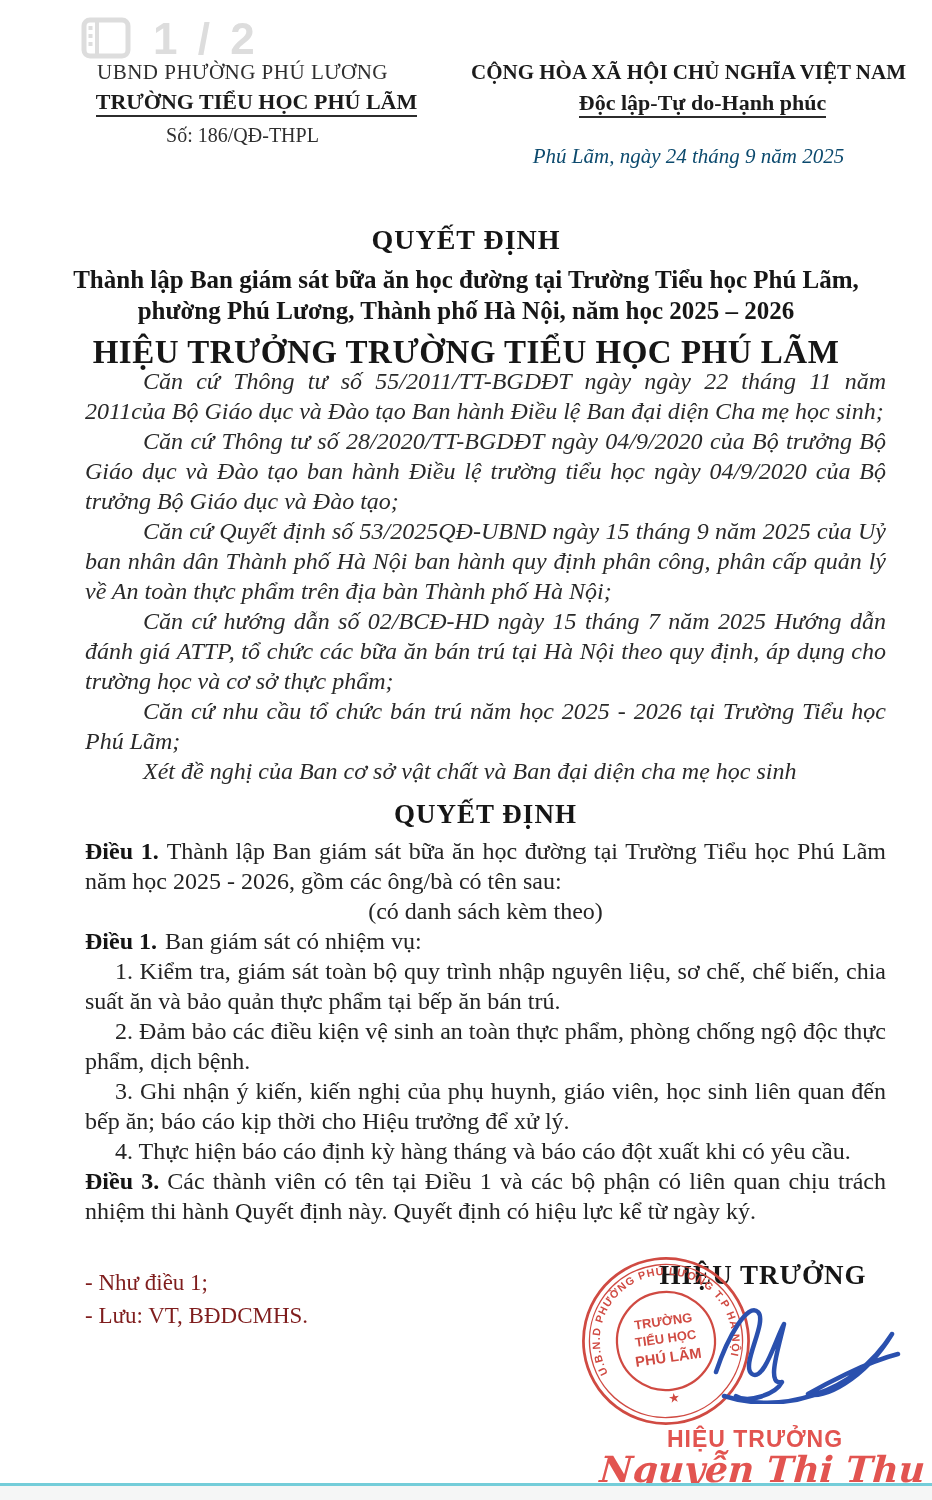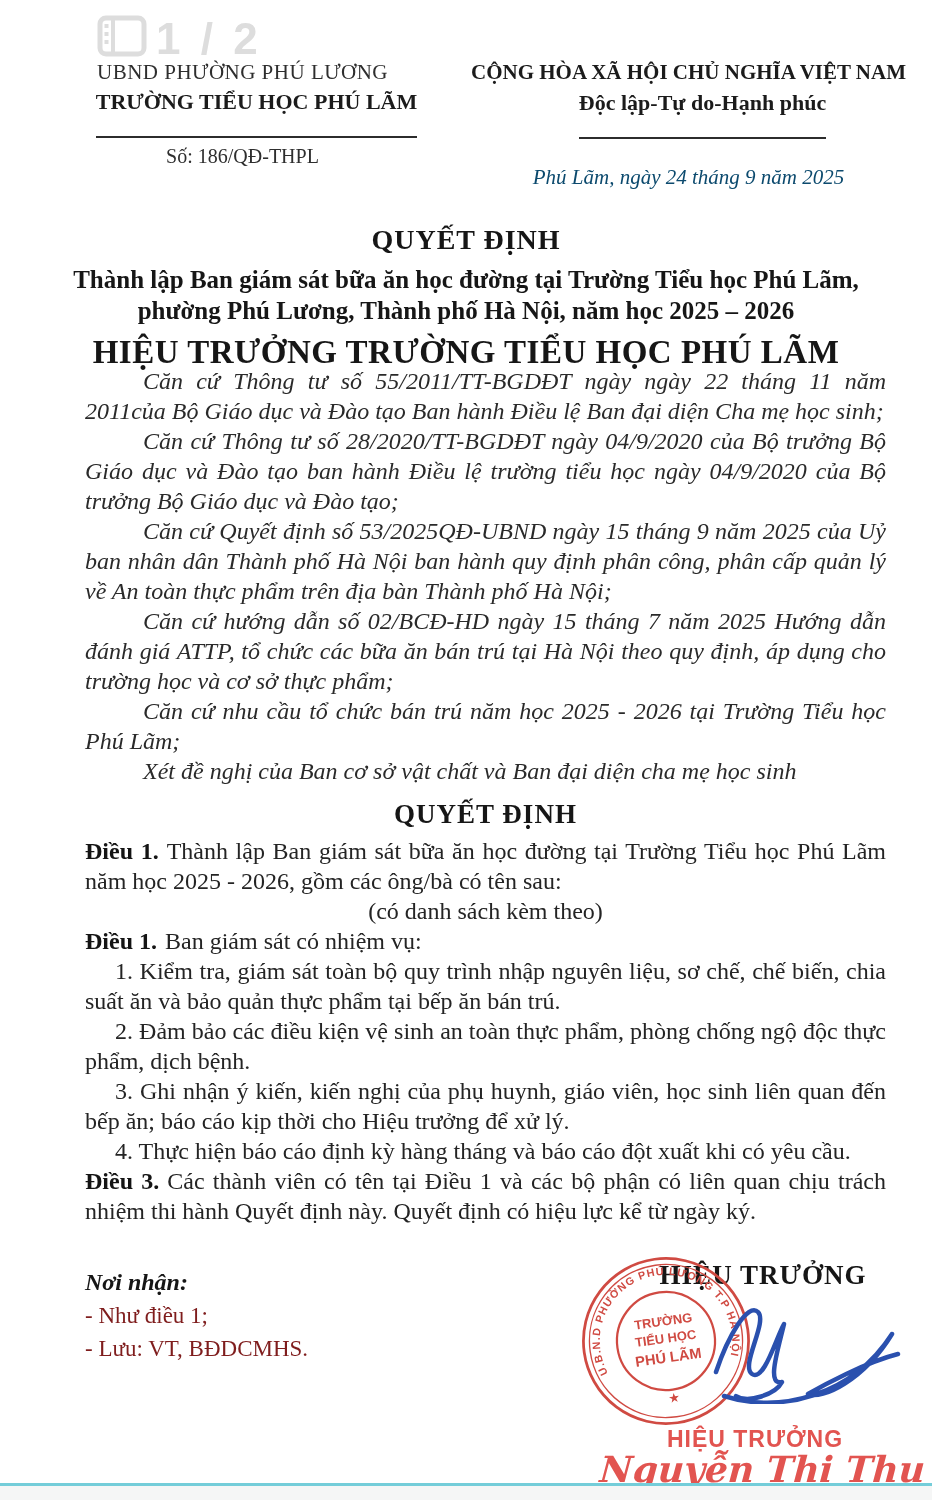--- a/index.html
+++ b/index.html
@@ -8,36 +8,36 @@
     position:relative;
     width:932px; height:1500px;
     background:#ffffff;
     font-family:"Liberation Serif", serif;
     color:#242424;
     overflow:hidden;
   }
 
   
   .page-indicator {
-    position:absolute; left:96px; top:14px;
-    display:flex; align-items:flex-start; gap:8px;
+    position:absolute; left:80px; top:14px;
+    display:flex; align-items:flex-end; gap:21px;
     color:#dedede;
   }
   .page-indicator .pi-label {
     font-family:"Liberation Sans", sans-serif;
     font-size:44px; font-weight:bold; color:#dddddd; letter-spacing:4px;
   }
 
   
   .header { position:absolute; top:60px; left:0; width:932px; display:flex; }
   .header-left { width:445px; text-align:center; padding-left:40px; }
   .header-right { width:487px; text-align:center; }
   .h-line1 { font-size:21px; letter-spacing:0.5px; color:#2e2e2e; }
   .h-line2 { font-size:22px; font-weight:bold; color:#1b1b1b; margin-top:4px; }
-  .h-underline { display:inline-block; border-bottom:2px solid #2c2c2c; padding-bottom:21px;margin-left:28px; }
+  .h-underline { display:inline-block; border-bottom:2px solid #2c2c2c; padding-bottom:0;margin-left:28px; }
   .h-line3 { font-size:20px; margin-top:7px; color:#2e2e2e; }
   .hr-line1 { font-size:21px; font-weight:bold; color:#1b1b1b; }
   .hr-line2 { font-size:22px; font-weight:bold; color:#1b1b1b; margin-top:5px; }
   .hr-date  { font-size:21px; font-style:italic; margin-top:26px; color:#0c4a6e; }
 
   
   .title-block { position:absolute; top:224px; left:66px; width:800px; text-align:center; }
   .doc-title { font-size:28px; font-weight:bold; letter-spacing:1px; color:#161616; }
   .doc-subtitle { font-size:25px; font-weight:bold; margin-top:8px; line-height:31px; color:#161616; }
   .issuer-heading {
@@ -137,21 +137,20 @@
 
     <p class="duty">1. Kiểm tra, giám sát toàn bộ quy trình nhập nguyên liệu, sơ chế, chế biến, chia suất ăn và bảo quản thực phẩm tại bếp ăn bán trú.</p>
     <p class="duty">2. Đảm bảo các điều kiện vệ sinh an toàn thực phẩm, phòng chống ngộ độc thực phẩm, dịch bệnh.</p>
     <p class="duty">3. Ghi nhận ý kiến, kiến nghị của phụ huynh, giáo viên, học sinh liên quan đến bếp ăn; báo cáo kịp thời cho Hiệu trưởng để xử lý.</p>
     <p class="duty">4. Thực hiện báo cáo định kỳ hàng tháng và báo cáo đột xuất khi có yêu cầu.</p>
 
     <p class="article"><b>Điều 3.</b><span>Các thành viên có tên tại Điều 1 và các bộ phận có liên quan chịu trách nhiệm thi hành Quyết định này. Quyết định có hiệu lực kể từ ngày ký.</span></p>
   </div>
 
   <div class="recipients">
-    <div class="recipients-heading">Nơi nhận:</div>
     <div class="recipient-item">- Như điều 1;</div>
     <div class="recipient-item">- Lưu: VT, BĐDCMHS.</div>
   </div>
 
   <div class="sig-title-black">HIỆU TRƯỞNG</div>
 
   <div class="stamp">
     <svg width="172" height="172" viewBox="0 0 200 200">
       <g transform="rotate(-8 100 100)">
         <circle cx="100" cy="100" r="96" fill="none" stroke="#d04a42" stroke-width="3.2"></circle>

